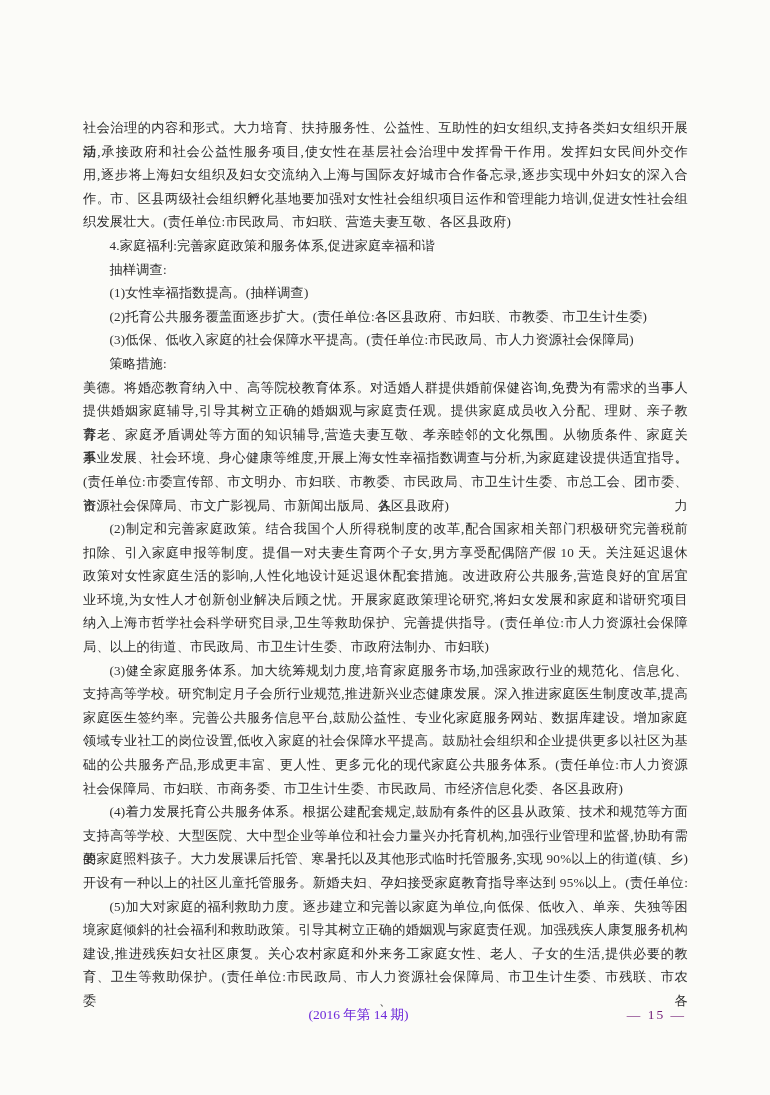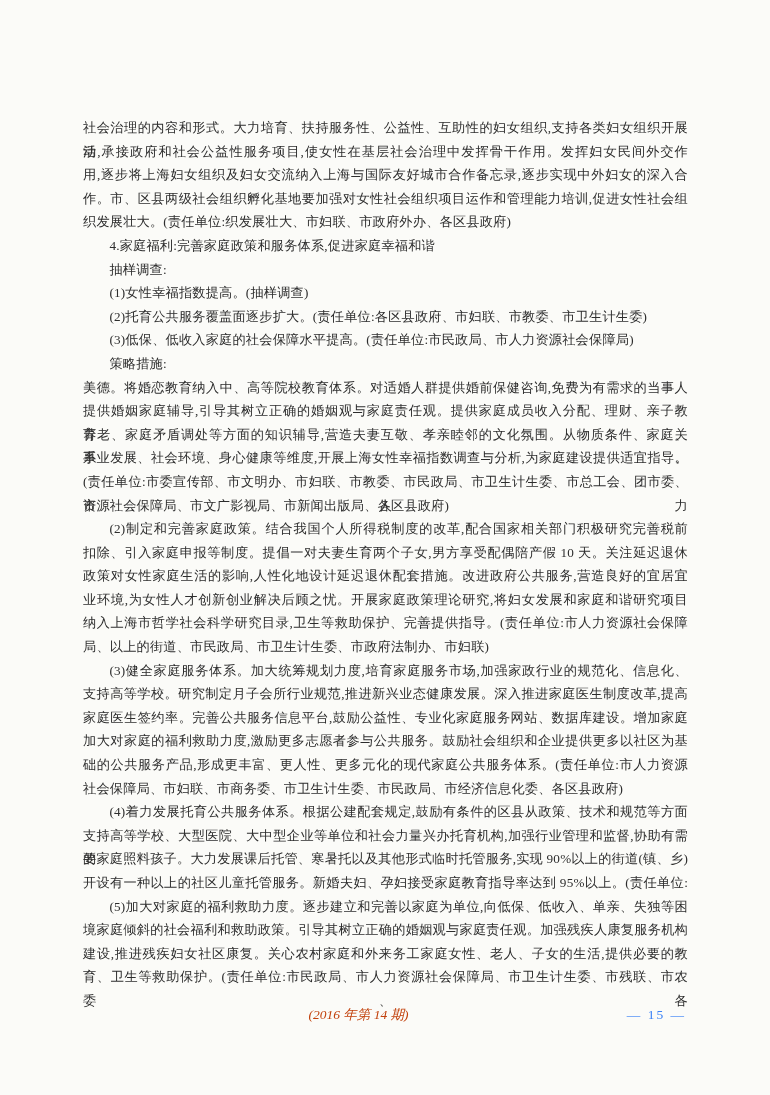--- a/index.html
+++ b/index.html
@@ -49,40 +49,39 @@
     height: 24px;
     font-size: 13.5px;
     line-height: 24px;
   }
   .footer-issue {
     position: absolute;
     left: 0;
     width: 100%;
     text-align: center;
     transform: translateX(-27px);
-    color: #c2410c;
-    font-style: italic;
+    color: #6d28d9;
   }
   .footer-page-number {
     position: absolute;
     right: 2px;
-    color: #3b82f6;
+    color: #701a75;
     letter-spacing: 2px;
   }
 </style>
 </head>
 <body>
 
 <div class="page" style="--paper: #fbfbf8; --ink: #2d2d2d;">
   <div class="text-block">
       <div class="line fill">社会治理的内容和形式。大力培育、扶持服务性、公益性、互助性的妇女组织,支持各类妇女组织开展活</div>
       <div class="line fill">动,承接政府和社会公益性服务项目,使女性在基层社会治理中发挥骨干作用。发挥妇女民间外交作</div>
       <div class="line fill">用,逐步将上海妇女组织及妇女交流纳入上海与国际友好城市合作备忘录,逐步实现中外妇女的深入合</div>
       <div class="line fill">作。市、区县两级社会组织孵化基地要加强对女性社会组织项目运作和管理能力培训,促进女性社会组</div>
-      <div class="line">织发展壮大。(责任单位:织发展壮大、市妇联、市政府外办、各区县政府)</div>
+      <div class="line">织发展壮大。(责任单位:市民政局、市妇联、营造夫妻互敬、各区县政府)</div>
       <div class="line indent">4.家庭福利:完善家庭政策和服务体系,促进家庭幸福和谐</div>
       <div class="line indent">抽样调查:</div>
       <div class="line indent">(1)女性幸福指数提高。(抽样调查)</div>
       <div class="line indent">(2)托育公共服务覆盖面逐步扩大。(责任单位:各区县政府、市妇联、市教委、市卫生计生委)</div>
       <div class="line indent">(3)低保、低收入家庭的社会保障水平提高。(责任单位:市民政局、市人力资源社会保障局)</div>
       <div class="line indent">策略措施:</div>
       <div class="line fill">美德。将婚恋教育纳入中、高等院校教育体系。对适婚人群提供婚前保健咨询,免费为有需求的当事人</div>
       <div class="line fill">提供婚姻家庭辅导,引导其树立正确的婚姻观与家庭责任观。提供家庭成员收入分配、理财、亲子教育、</div>
       <div class="line fill">养老、家庭矛盾调处等方面的知识辅导,营造夫妻互敬、孝亲睦邻的文化氛围。从物质条件、家庭关系、</div>
       <div class="line fill">事业发展、社会环境、身心健康等维度,开展上海女性幸福指数调查与分析,为家庭建设提供适宜指导。</div>
@@ -90,21 +89,21 @@
       <div class="line">资源社会保障局、市文广影视局、市新闻出版局、各区县政府)</div>
       <div class="line indent fill">(2)制定和完善家庭政策。结合我国个人所得税制度的改革,配合国家相关部门积极研究完善税前</div>
       <div class="line fill">扣除、引入家庭申报等制度。提倡一对夫妻生育两个子女,男方享受配偶陪产假 10 天。关注延迟退休</div>
       <div class="line fill">政策对女性家庭生活的影响,人性化地设计延迟退休配套措施。改进政府公共服务,营造良好的宜居宜</div>
       <div class="line fill">业环境,为女性人才创新创业解决后顾之忧。开展家庭政策理论研究,将妇女发展和家庭和谐研究项目</div>
       <div class="line fill">纳入上海市哲学社会科学研究目录,卫生等救助保护、完善提供指导。(责任单位:市人力资源社会保障</div>
       <div class="line">局、以上的街道、市民政局、市卫生计生委、市政府法制办、市妇联)</div>
       <div class="line indent fill">(3)健全家庭服务体系。加大统筹规划力度,培育家庭服务市场,加强家政行业的规范化、信息化、</div>
       <div class="line fill">支持高等学校。研究制定月子会所行业规范,推进新兴业态健康发展。深入推进家庭医生制度改革,提高</div>
       <div class="line fill">家庭医生签约率。完善公共服务信息平台,鼓励公益性、专业化家庭服务网站、数据库建设。增加家庭</div>
-      <div class="line fill">加大对家庭的福利救助力度,激励更多志愿者参与公共服务。鼓励社会组织和企业提供更多以社区为基</div>
+      <div class="line fill">领域专业社工的岗位设置,低收入家庭的社会保障水平提高。鼓励社会组织和企业提供更多以社区为基</div>
       <div class="line fill">础的公共服务产品,形成更丰富、更人性、更多元化的现代家庭公共服务体系。(责任单位:市人力资源</div>
       <div class="line">社会保障局、市妇联、市商务委、市卫生计生委、市民政局、市经济信息化委、各区县政府)</div>
       <div class="line indent fill">(4)着力发展托育公共服务体系。根据公建配套规定,鼓励有条件的区县从政策、技术和规范等方面</div>
       <div class="line fill">支持高等学校、大型医院、大中型企业等单位和社会力量兴办托育机构,加强行业管理和监督,协助有需要</div>
       <div class="line fill">的家庭照料孩子。大力发展课后托管、寒暑托以及其他形式临时托管服务,实现 90%以上的街道(镇、乡)</div>
       <div class="line fill">开设有一种以上的社区儿童托管服务。新婚夫妇、孕妇接受家庭教育指导率达到 95%以上。(责任单位:</div>
       <div class="line indent fill">(5)加大对家庭的福利救助力度。逐步建立和完善以家庭为单位,向低保、低收入、单亲、失独等困</div>
       <div class="line fill">境家庭倾斜的社会福利和救助政策。引导其树立正确的婚姻观与家庭责任观。加强残疾人康复服务机构</div>
       <div class="line fill">建设,推进残疾妇女社区康复。关心农村家庭和外来务工家庭女性、老人、子女的生活,提供必要的教</div>
       <div class="line fill">育、卫生等救助保护。(责任单位:市民政局、市人力资源社会保障局、市卫生计生委、市残联、市农委、各</div>

